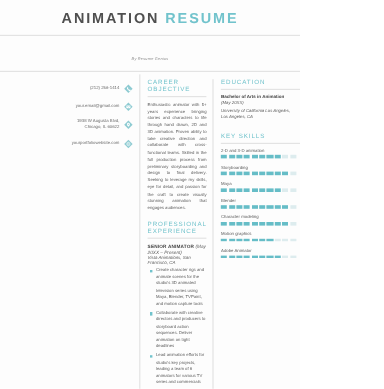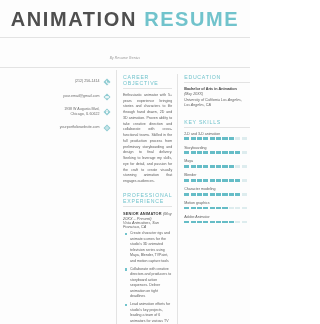--- a/index.html
+++ b/index.html
@@ -21,21 +21,21 @@
     background: #fdfdfd;
     box-sizing: border-box;
   }
 
   
   .header {
     padding: 9px 0 4px 0;
     text-align: center;
   }
   .title {
-    font-size: 20px;
+    font-size: 12px;
     letter-spacing: 1.6px;
     font-weight: 700;
     line-height: 1;
     white-space: nowrap;
   }
   .title .t-dark { color: #4f4f4f; }
   .title .t-accent { color: #71c3cc; }
 
   .byline-wrap {
     margin-top: 7px;

